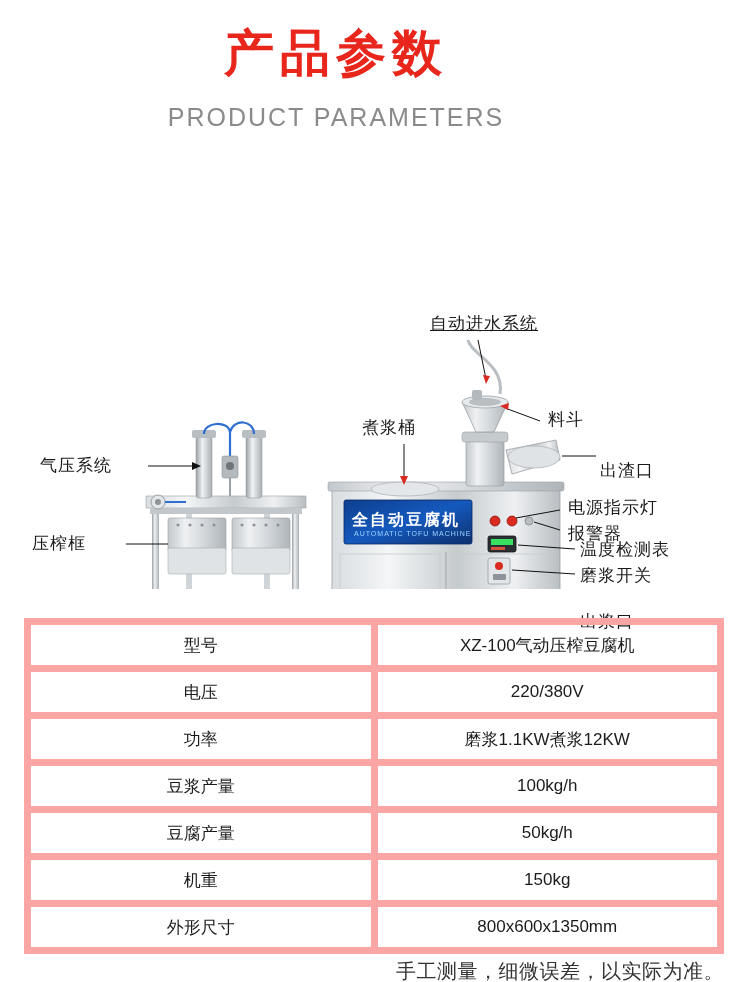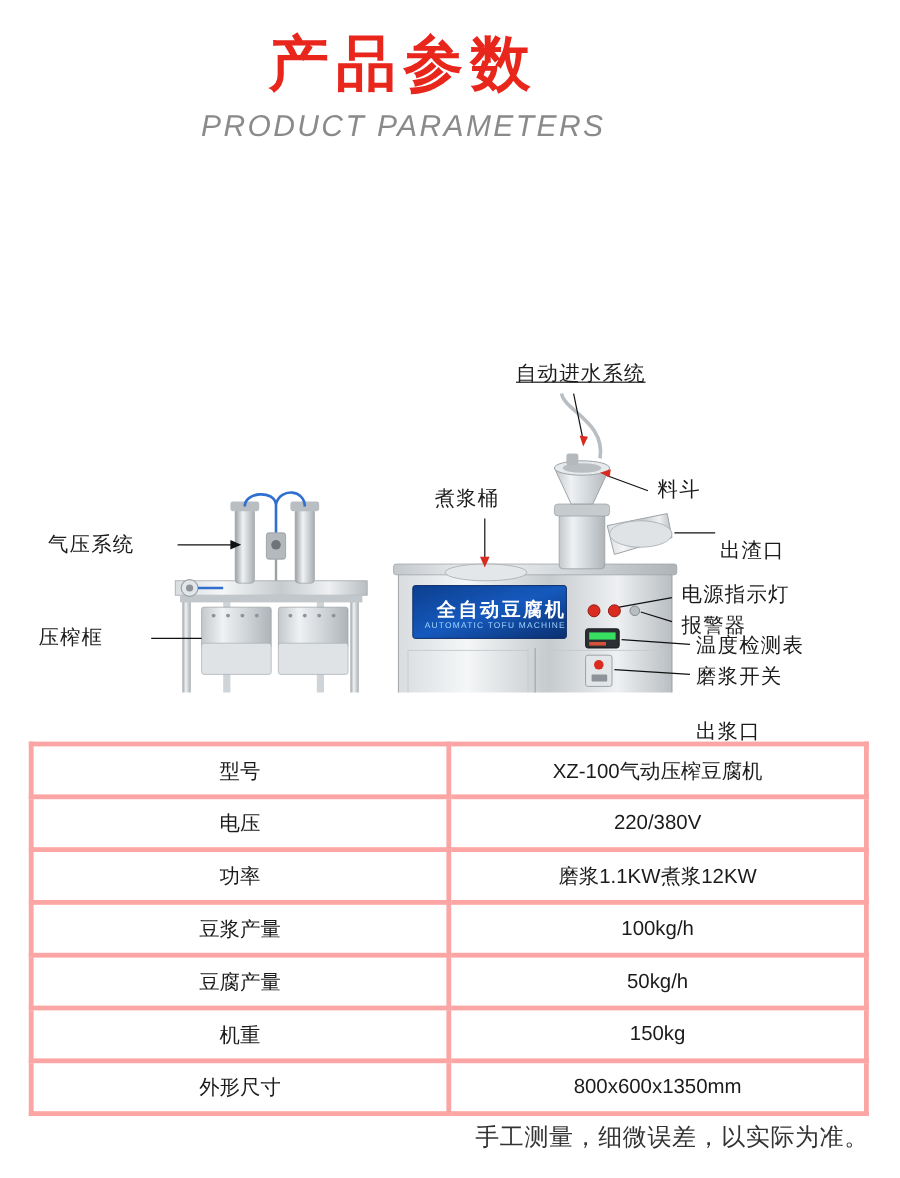--- a/index.html
+++ b/index.html
@@ -27,26 +27,25 @@
     padding-top: 26px;
   }
   .title-cn {
     font-size: 50px;
     font-weight: bold;
     color: #e8261c;
     letter-spacing: 6px;
     line-height: 1.1;
   }
   .title-en {
-    margin-top: 10px;
+    margin-top: 22px;
     font-size: 25px;
     color: #8a8a8a;
     letter-spacing: 2px;
     font-weight: normal;
-    font-style: italic;
   }
 
   
   .diagram {
     position: relative;
     width: 750px;
     height: 445px;
     margin-top: 12px;
   }
   .diagram svg {
@@ -68,21 +67,21 @@
     left: 24px;
     top: 618px;
     width: 700px;
   }
   table.spec {
     width: 100%;
     border-collapse: collapse;
     border: 1px solid #c9c9c9;
   }
   table.spec td {
-    border: 4px solid #fca5a5;
+    border: 7px solid #fca5a5;
     height: 38px;
     font-size: 17px;
     text-align: center;
     color: #1b1b1b;
   }
   table.spec td.k {
     width: 50%;
   }
   table.spec td.v {
     width: 50%;
@@ -269,21 +268,21 @@
 
         <path d="M575 478 L406 466"></path>
 
         <path d="M148 322 L196 322"></path>
         <polygon points="201,322 192,318 192,326" fill="#111" stroke="none"></polygon>
 
         <path d="M126 400 L168 400"></path>
       </g>
     </svg>
 
-    <div class="badge-text" style="left:364px; top:366px;">全自动豆腐机</div>
+    <div class="badge-text" style="left:352px; top:366px;">全自动豆腐机</div>
     <div class="badge-sub" style="left:354px; top:386px;">AUTOMATIC TOFU MACHINE</div>
 
     <div class="callout" style="left:430px; top:168px;text-decoration:underline;">自动进水系统</div>
     <div class="callout" style="left:548px; top:264px;">料斗</div>
     <div class="callout" style="left:362px; top:272px;">煮浆桶</div>
     <div class="callout" style="left:600px; top:315px;">出渣口</div>
     <div class="callout" style="left:568px; top:352px;text-align:right;">电源指示灯</div>
     <div class="callout" style="left:568px; top:378px;">报警器</div>
     <div class="callout" style="left:580px; top:394px;">温度检测表</div>
     <div class="callout" style="left:580px; top:420px;">磨浆开关</div>

